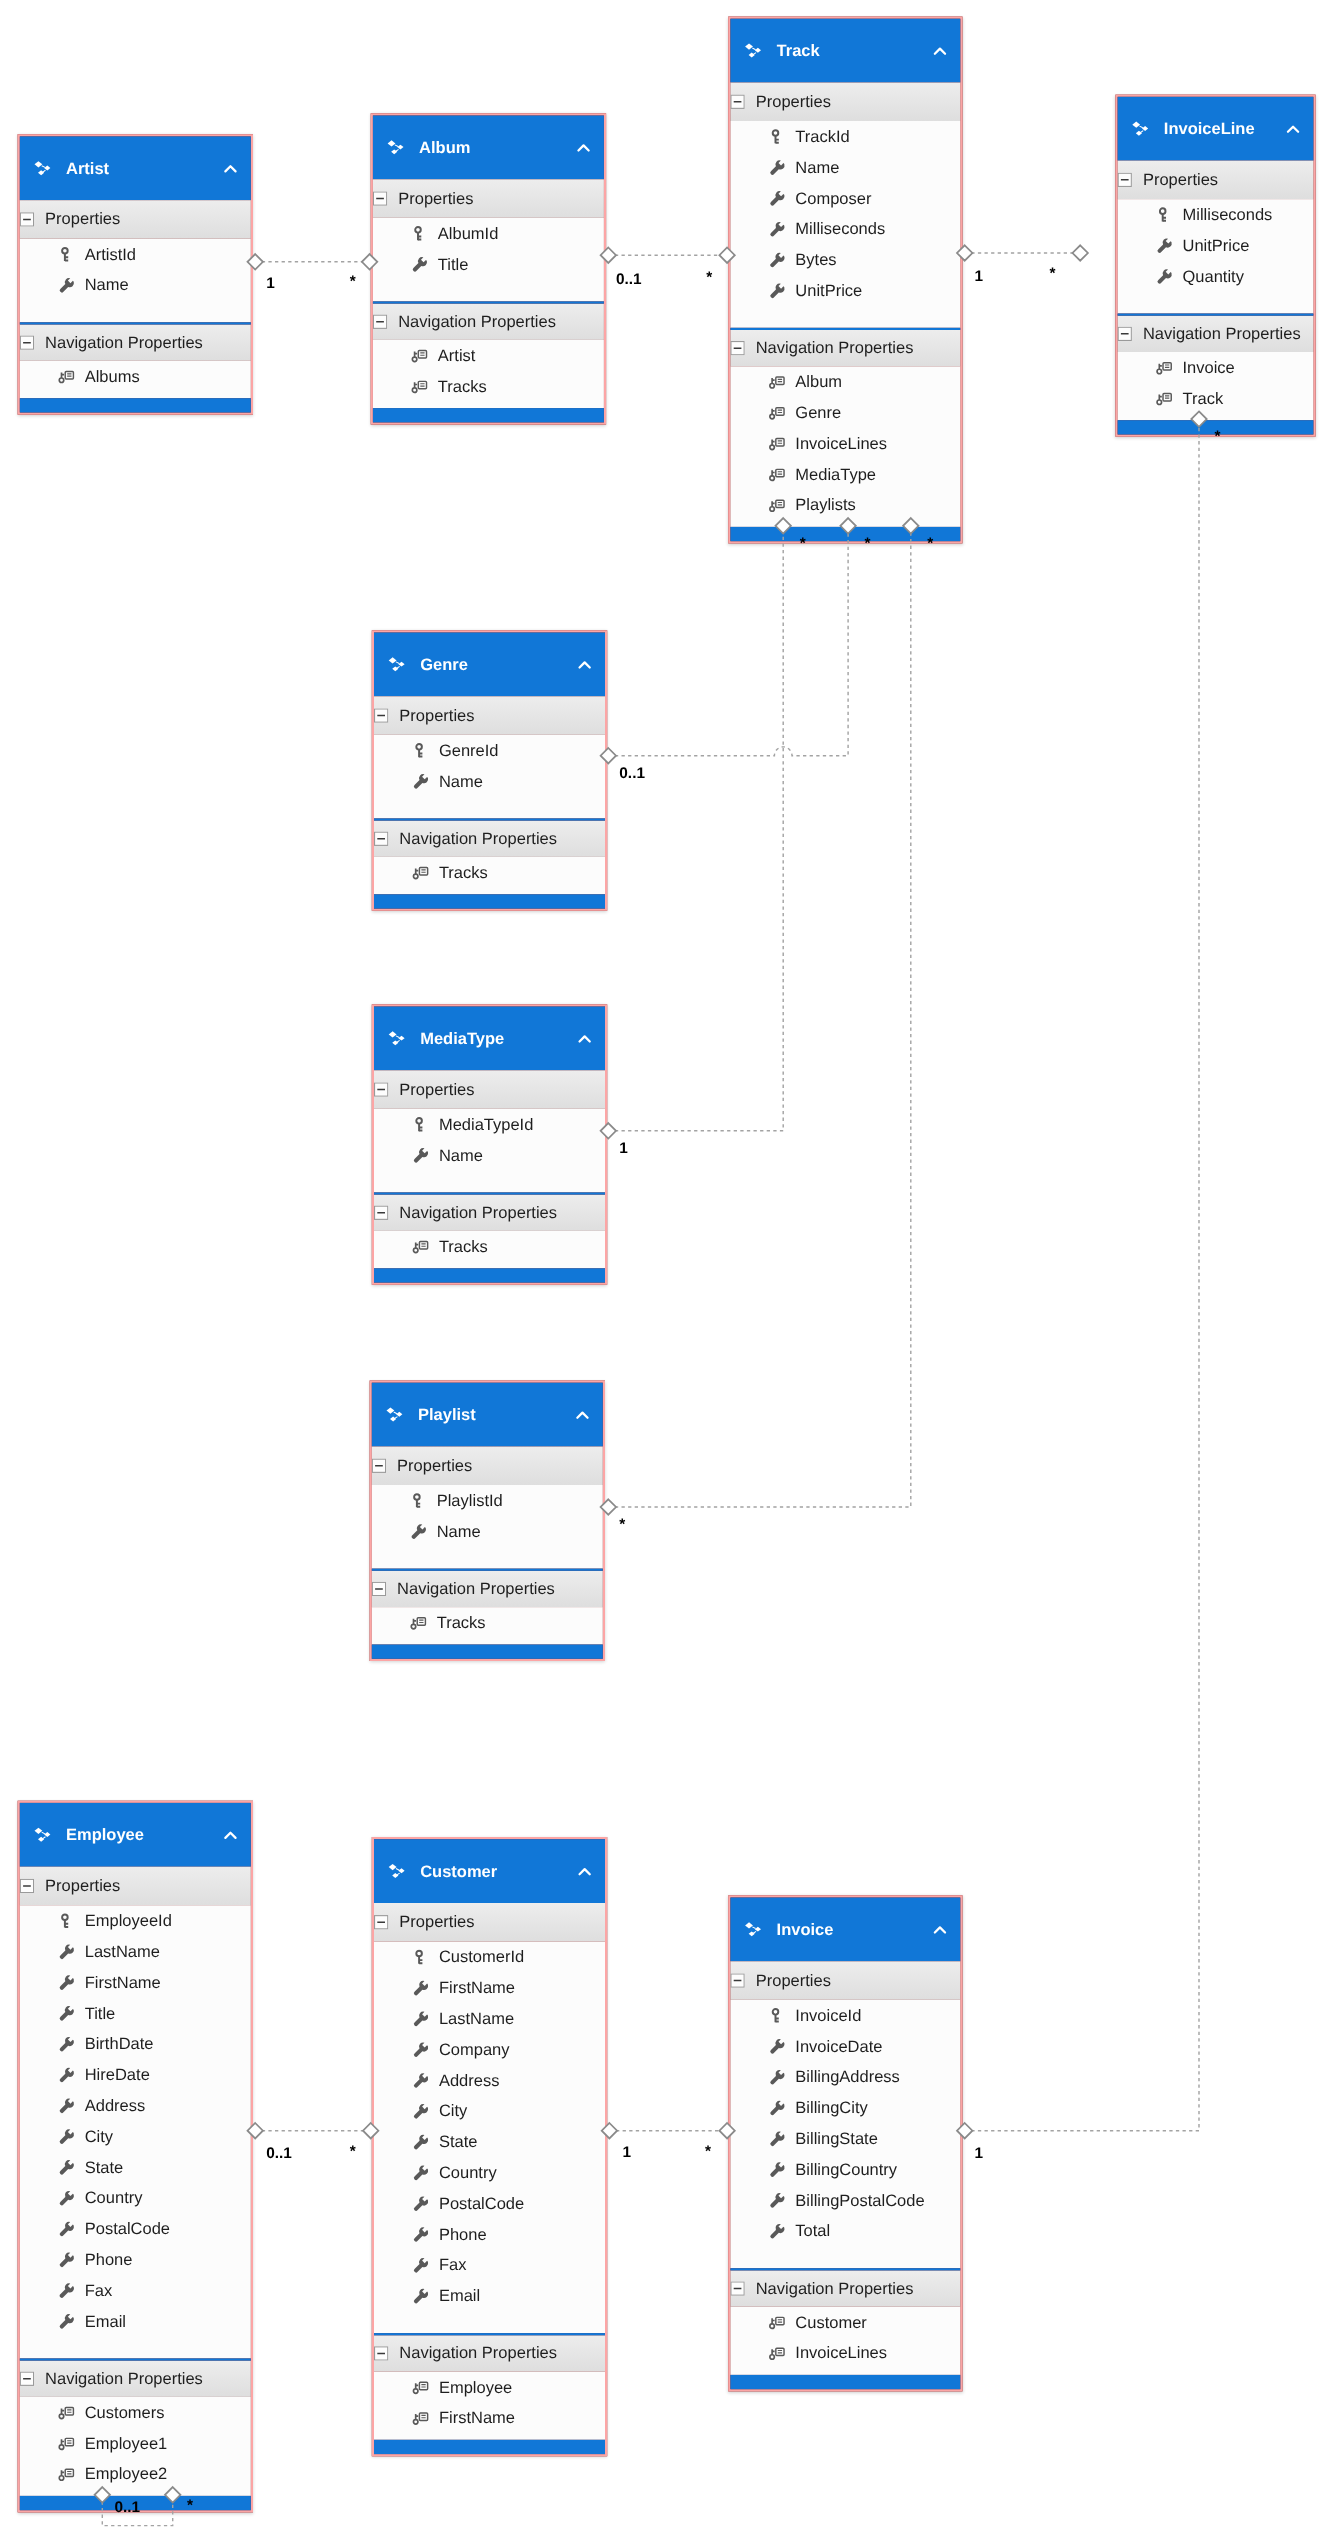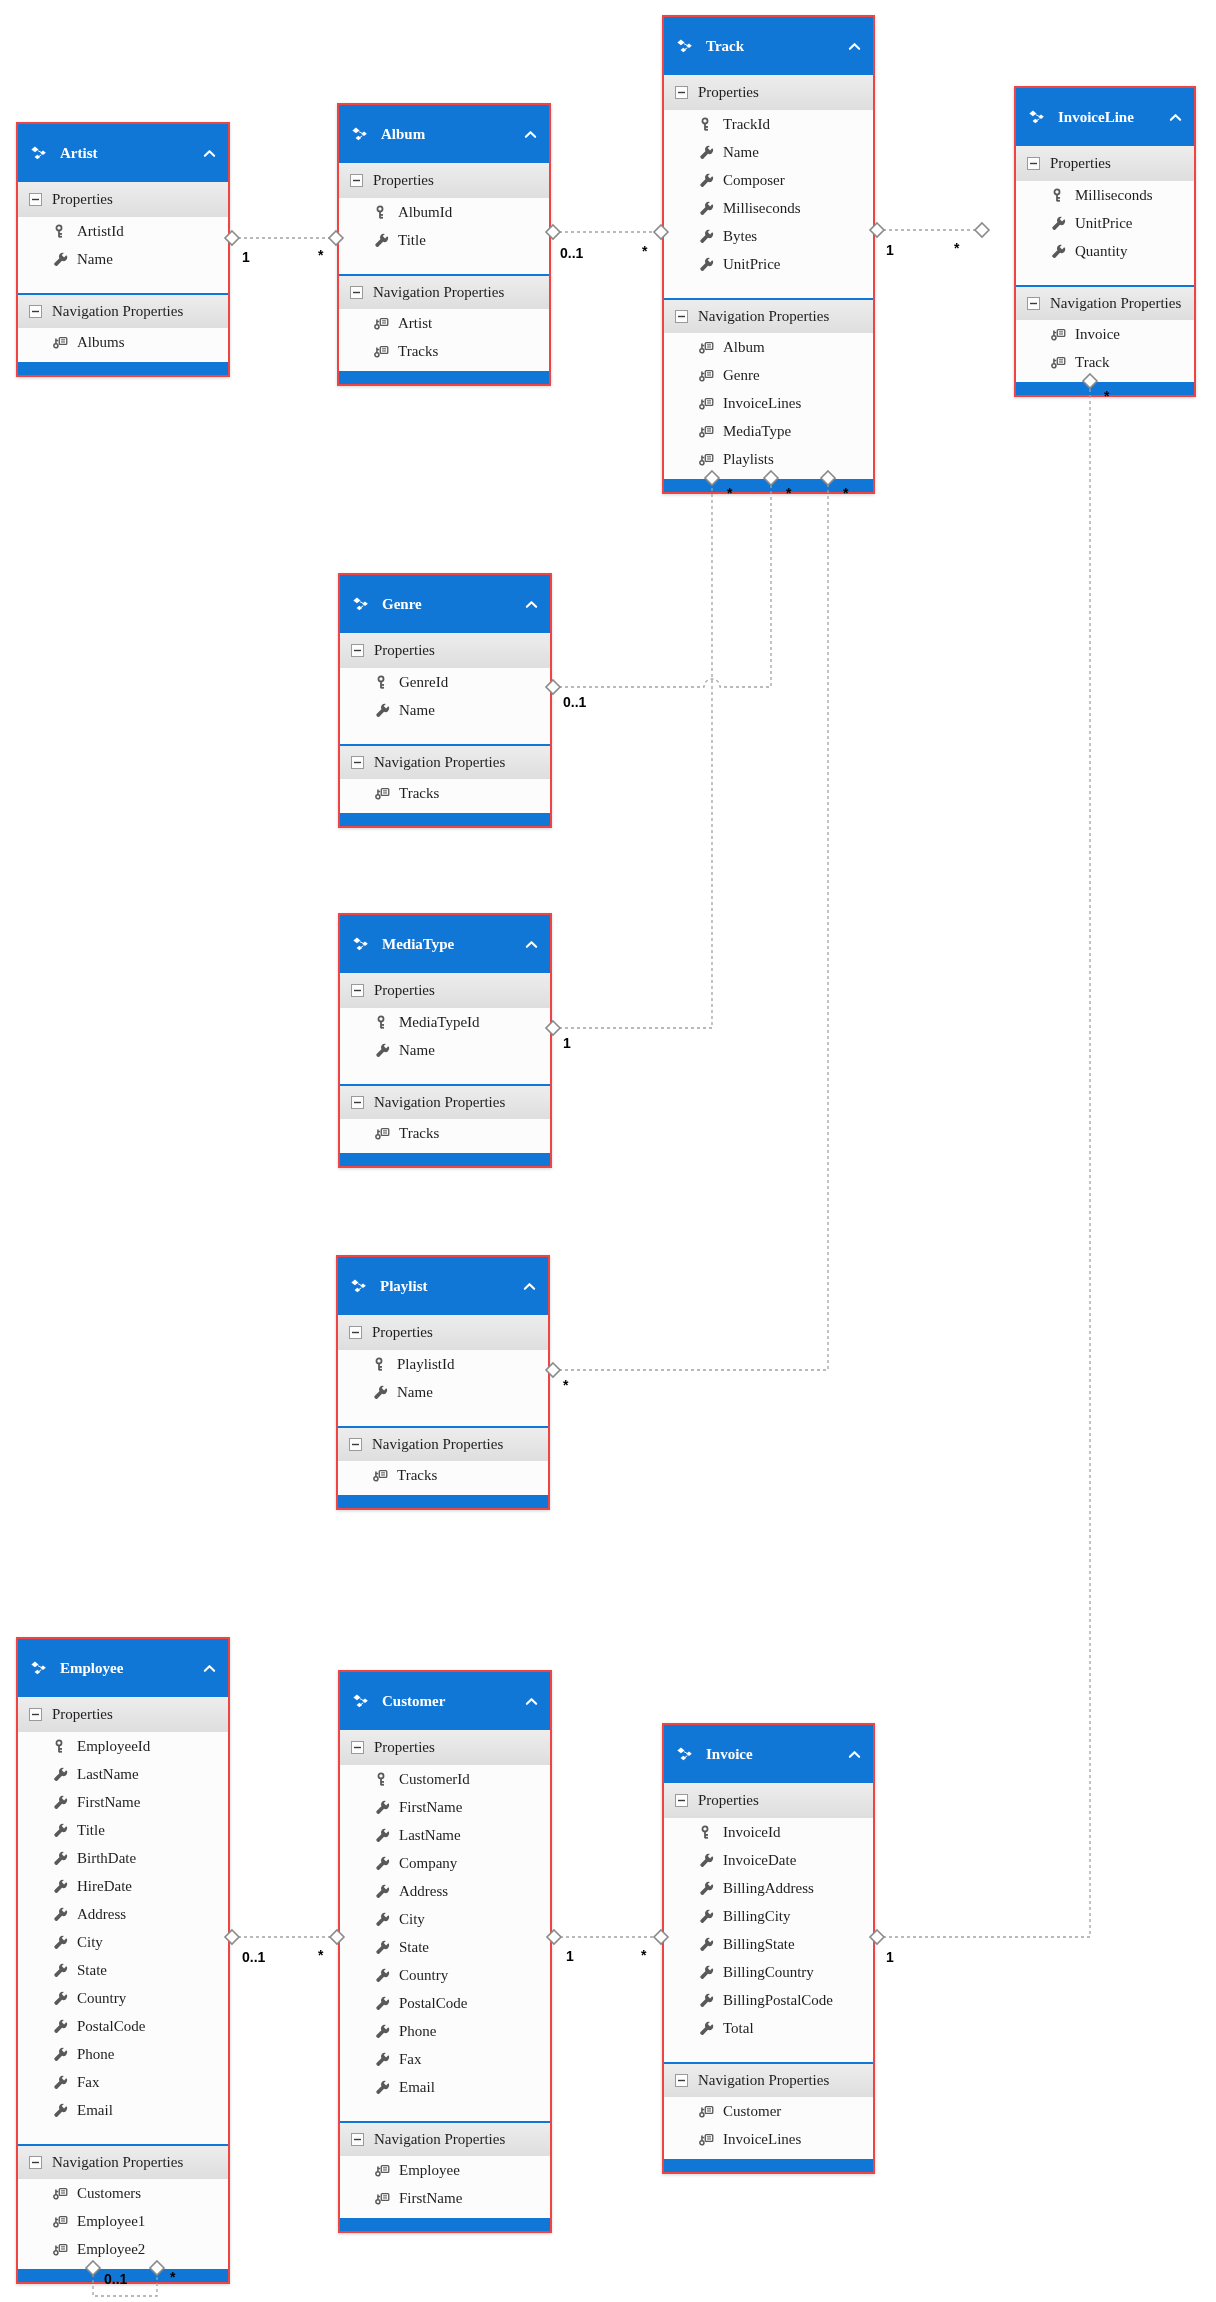--- a/index.html
+++ b/index.html
@@ -1,26 +1,26 @@
 <!DOCTYPE html>
 <html><head>
 <meta charset="utf-8">
 <style>
   html,body{margin:0;padding:0;background:#ffffff;}
   #canvas{position:relative;width:1216px;height:2302px;background:#ffffff;overflow:hidden;
           font-family:"Liberation Sans",sans-serif;}
-  .entity{position:absolute;box-sizing:border-box;background:#7f1d1d;border:2px solid #ef4444;
-          box-shadow:0 1px 3px rgba(0,0,0,.18);z-index:1;font-family:Liberation Serif, serif;}
+  .entity{position:absolute;box-sizing:border-box;background:#7f1d1d;border:2px solid #fca5a5;
+          box-shadow:0 1px 3px rgba(0,0,0,.18);z-index:1;}
   .ent-header{height:58px;background:#1177d7;display:flex;align-items:center;padding:0 12px;}
   .ent-icon{display:flex;align-items:center;}
   .ent-title{color:#ffffff;font-weight:bold;font-size:15px;margin-left:13px;flex:1;
              white-space:nowrap;overflow:hidden;}
   .chevron{display:flex;align-items:center;cursor:pointer;}
   .section{height:35px;background:linear-gradient(#ededed,#dedede);display:flex;align-items:center;
-           padding-left:11px;font-size:15px;color:#1e1e1e;box-sizing:border-box;}
+           font-size:15px;color:#1e1e1e;box-sizing:border-box;}
   .section .minus{margin-right:10px;display:flex;align-items:center;cursor:pointer;}
   .section.nav{border-top:2px solid #1177d7;}
   .rows{background:#fcfcfc;}
   .rows.props{padding-bottom:20px;}
   .rows.navs{padding-bottom:6px;}
   .row{height:28px;display:flex;align-items:center;padding-left:33px;font-size:15px;color:#1e1e1e;
        white-space:nowrap;}
   .row-icon{width:18px;display:flex;justify-content:center;align-items:center;margin-right:8px;}
   .strip{height:13px;background:#1177d7;}
   #rel-layer{position:absolute;left:0;top:0;z-index:2;pointer-events:none;}

